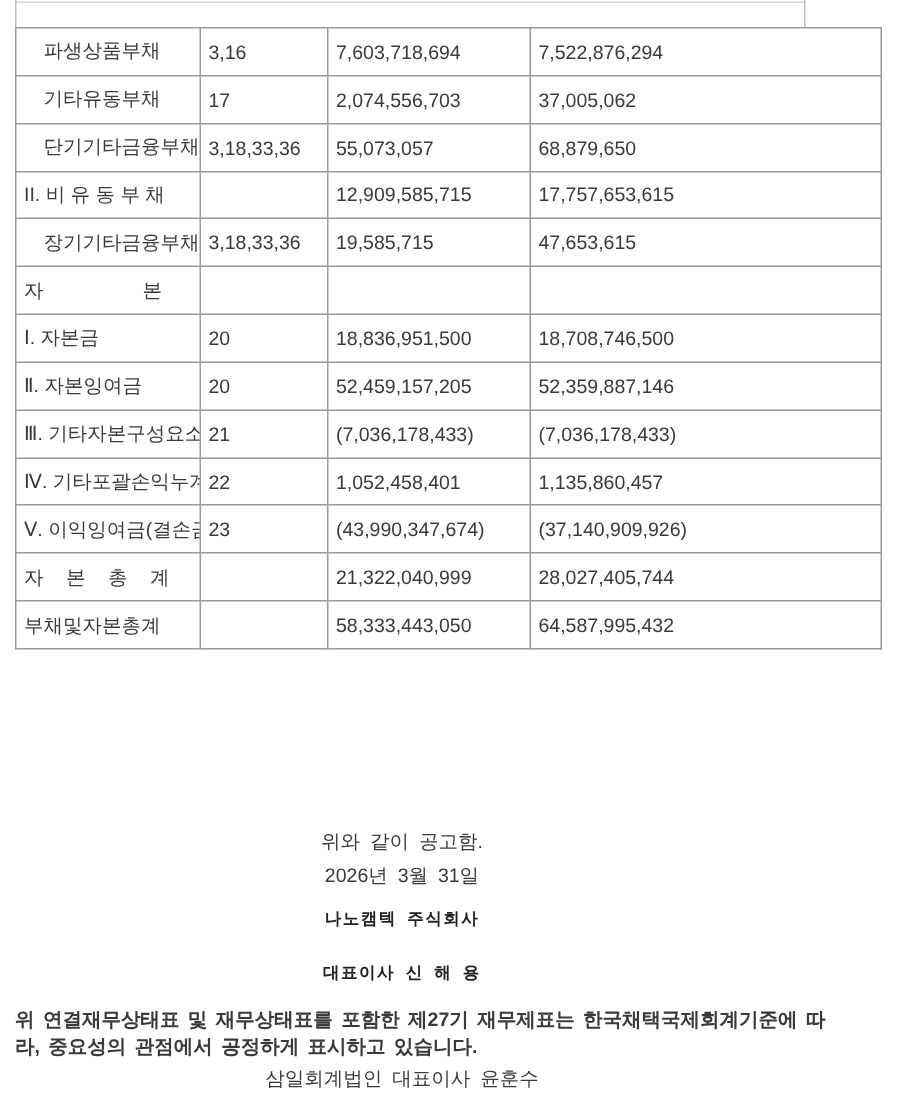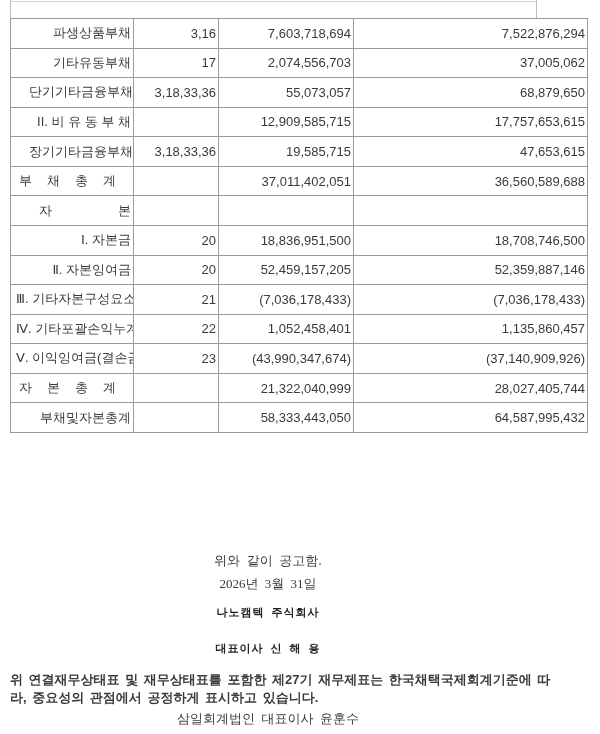--- a/index.html
+++ b/index.html
@@ -37,21 +37,20 @@
   table.fs-table {
     position: absolute;
     left: 10px;
     top: 18px;
     width: 577px;
     height: 415px;
     border-collapse: collapse;
     table-layout: fixed;
     font-size: 13px;
     color: #3a3a3a;
-    text-align: right;
   }
   table.fs-table td {
     border: 1px solid #9a9a9a;
     padding: 0 2px 0 5px;
     overflow: hidden;
     white-space: nowrap;
     vertical-align: middle;
     height: 25px;
   }
   td.c-label.indent { padding-left: 18px; }
@@ -74,21 +73,21 @@
     word-spacing: 3px;
     color: #3a3a3a;
   }
   .center-line.big {
     font-size: 11px;
     font-weight: bold;
     letter-spacing: 1px;
     color: #222222;
   }
   #notice-line  { top: 552px; }
-  #date-line    { top: 575px; font-family: Liberation Serif, serif; }
+  #date-line    { top: 575px; }
   #company-line { top: 605px; }
   #ceo-line     { top: 641px; }
   #auditor-line { top: 710px; }
 
   .audit-para {
     position: absolute;
     left: 10px;
     top: 671px;
     width: 548px;
     margin: 0;
@@ -138,26 +137,20 @@
         <td class="c-val">12,909,585,715</td>
         <td class="c-val">17,757,653,615</td>
       </tr>
       <tr>
         <td class="c-label indent">장기기타금융부채</td>
         <td class="c-note">3,18,33,36</td>
         <td class="c-val">19,585,715</td>
         <td class="c-val">47,653,615</td>
       </tr>
       <tr>
-        <td class="c-label"><span class="spread">부채총계</span></td>
-        <td class="c-note"></td>
-        <td class="c-val">37,011,402,051</td>
-        <td class="c-val">36,560,589,688</td>
-      </tr>
-      <tr>
         <td class="c-label"><span class="justify-label">
             <span>자</span>
             <span>본</span>
           </span></td>
         <td class="c-note"></td>
         <td class="c-val"></td>
         <td class="c-val"></td>
       </tr>
       <tr>
         <td class="c-label">Ⅰ. 자본금</td>

